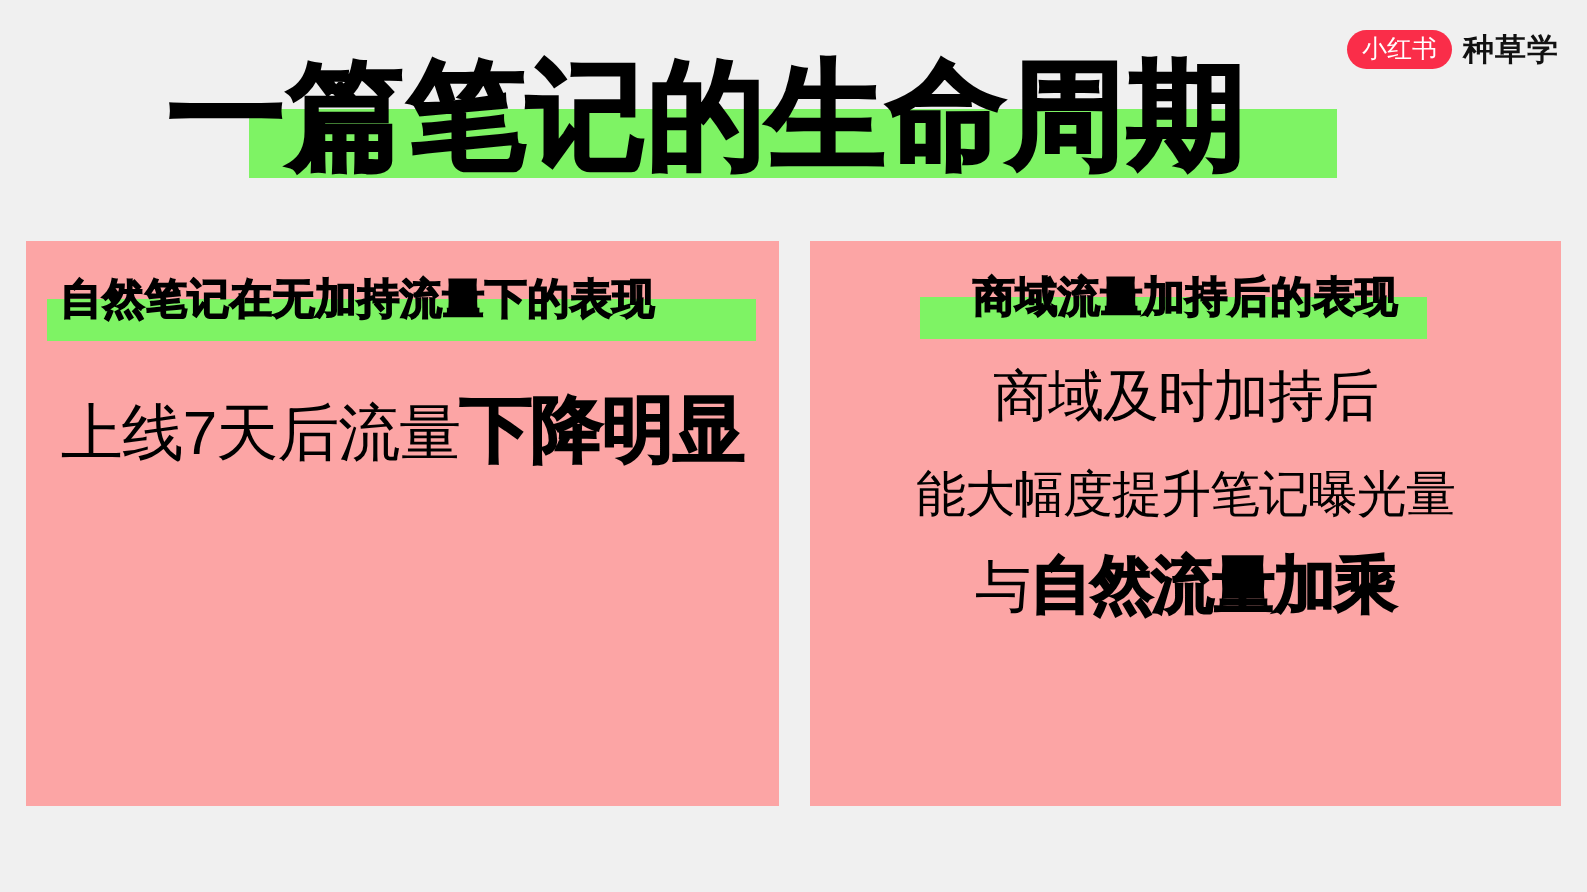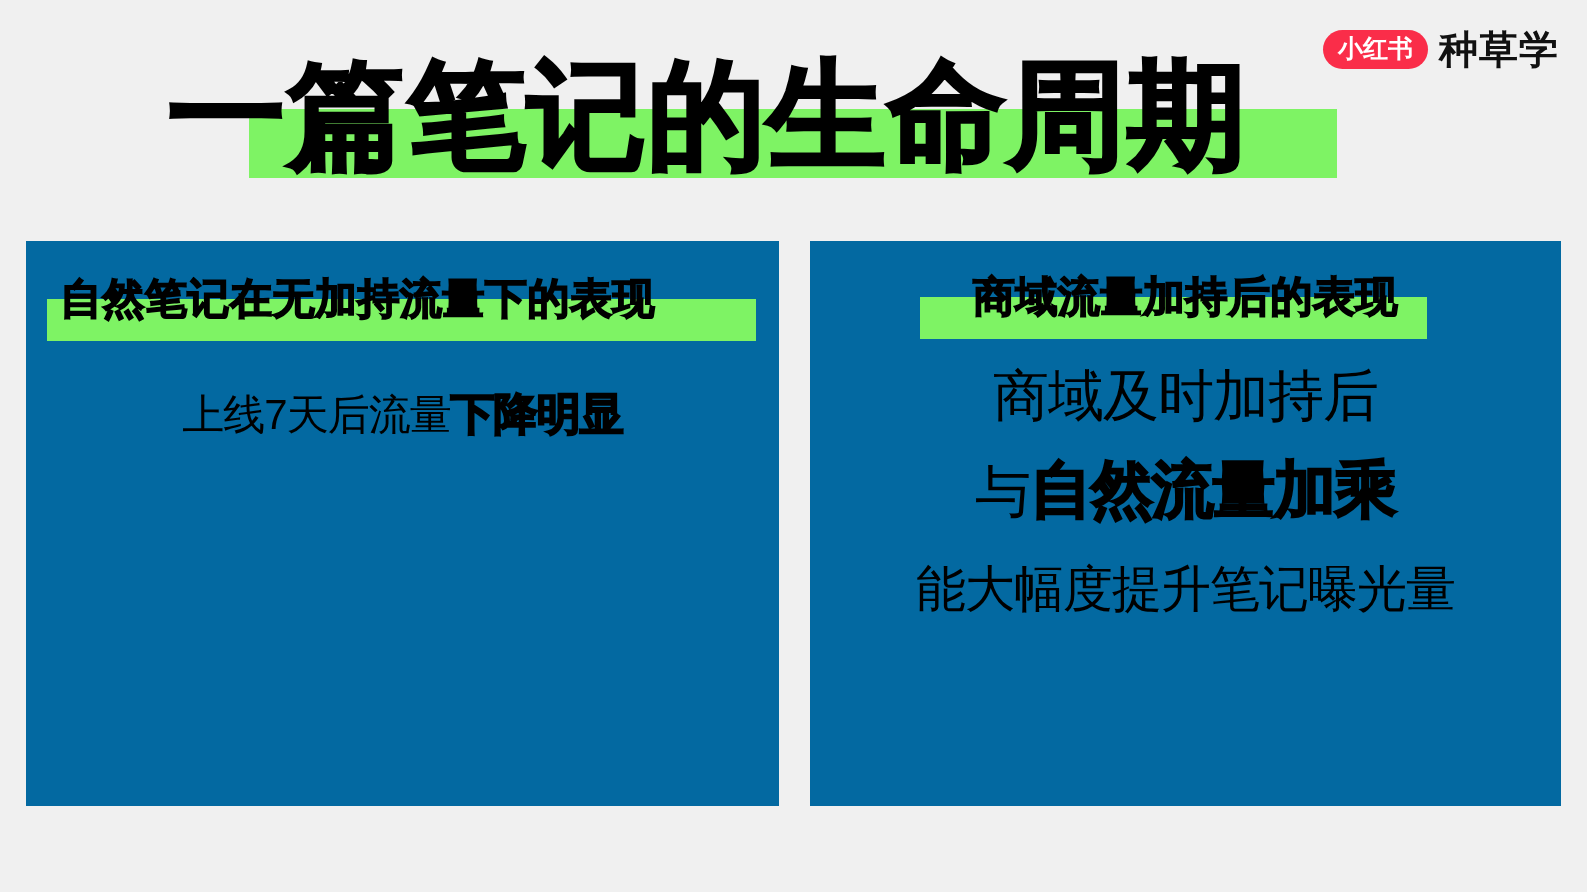--- a/index.html
+++ b/index.html
@@ -24,27 +24,27 @@
     display: flex;
     align-items: center;
     gap: 11px;
   }
   .brand-badge {
     background: #fa2d49;
     color: #ffffff;
     border-radius: 999px;
     padding: 6px 15px 8px 15px;
     font-size: 25px;
-    font-weight: 700;
+    font-weight: 400;
     line-height: 1;
     letter-spacing: 0px;
     white-space: nowrap;
   }
   .brand-name {
-    font-size: 39px;
+    font-size: 31px;
     font-weight: 800;
     color: #111111;
     line-height: 1;
     letter-spacing: 1px;
     white-space: nowrap;
   }
 
   
   .title-wrap {
     position: absolute;
@@ -73,21 +73,21 @@
     letter-spacing: 2px;
     white-space: nowrap;
     -webkit-text-stroke: 3px #000;
   }
 
   
   .card {
     position: absolute;
     top: 241px;
     height: 565px;
-    background: #0369a1;
+    background: #fca5a5;
     box-sizing: border-box;
   }
   .card-left  { left: 26px;  width: 753px; }
   .card-right { left: 810px; width: 751px; }
 
   
   .card-heading {
     position: absolute;
     left: 0;
     width: 100%;
@@ -133,26 +133,26 @@
   .line {
     text-align: center;
     white-space: nowrap;
     line-height: 1.06;
   }
   .card-left .line  { margin-bottom: 56px; }
   .card-right .line { margin-bottom: 30px; }
   .line:last-child  { margin-bottom: 0; }
 
   .t-reg {
-    font-size: 42px;
+    font-size: 62px;
     font-weight: 400;
     letter-spacing: -1px;
   }
   .t-bold {
-    font-size: 44px;
+    font-size: 72px;
     font-weight: 900;
     letter-spacing: -1px;
     -webkit-text-stroke: 2px #000;
   }
   
   .card-right .t-reg  { font-size: 56px; }
   .card-right .t-bold { font-size: 62px; }
   .card-right .line-sm .t-reg { font-size: 50px; }
 
   .card-left .line-3 .t-reg  { font-size: 56px; }
@@ -185,20 +185,20 @@
 
 <div class="card card-right">
   <div class="card-heading">
     <div class="heading-hl"></div>
     <div class="heading-text">商域流量加持后的表现</div>
   </div>
   <div class="lines">
     <div class="line line-1">
       <span class="t-reg">商域及时加持后</span><span class="t-bold"></span><span class="t-reg"></span>
     </div>
+    <div class="line line-3 line-sm">
+      <span class="t-reg">能大幅度提升笔记曝光量</span><span class="t-bold"></span><span class="t-reg"></span>
+    </div>
     <div class="line line-2">
       <span class="t-reg">与</span><span class="t-bold">自然流量加乘</span><span class="t-reg"></span>
     </div>
-    <div class="line line-3 line-sm">
-      <span class="t-reg">能大幅度提升笔记曝光量</span><span class="t-bold"></span><span class="t-reg"></span>
-    </div>
   </div>
 </div>
 
 </body></html>

